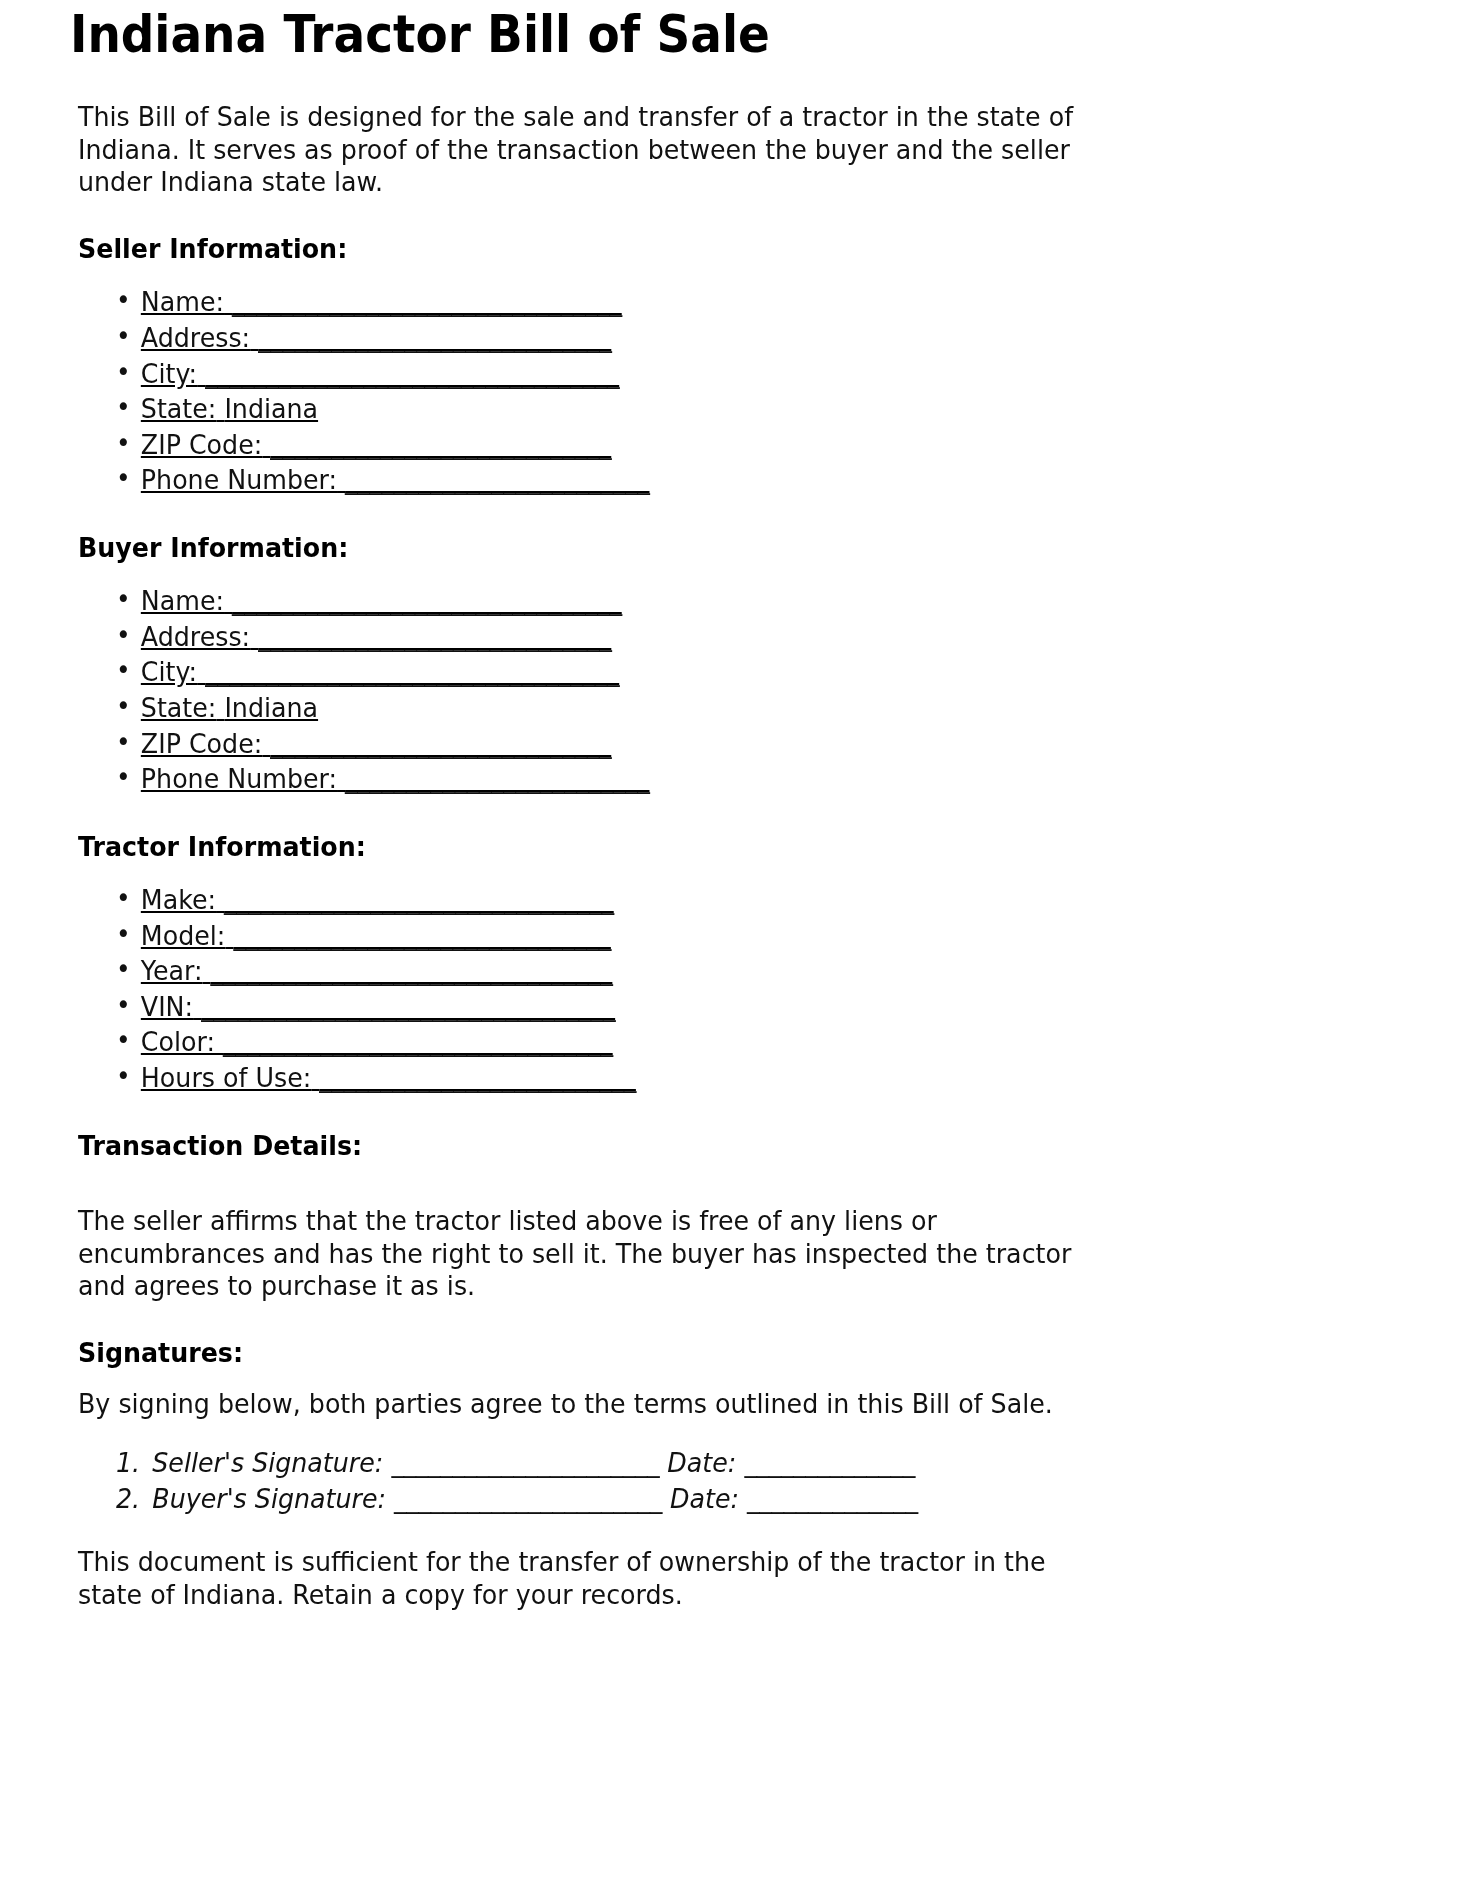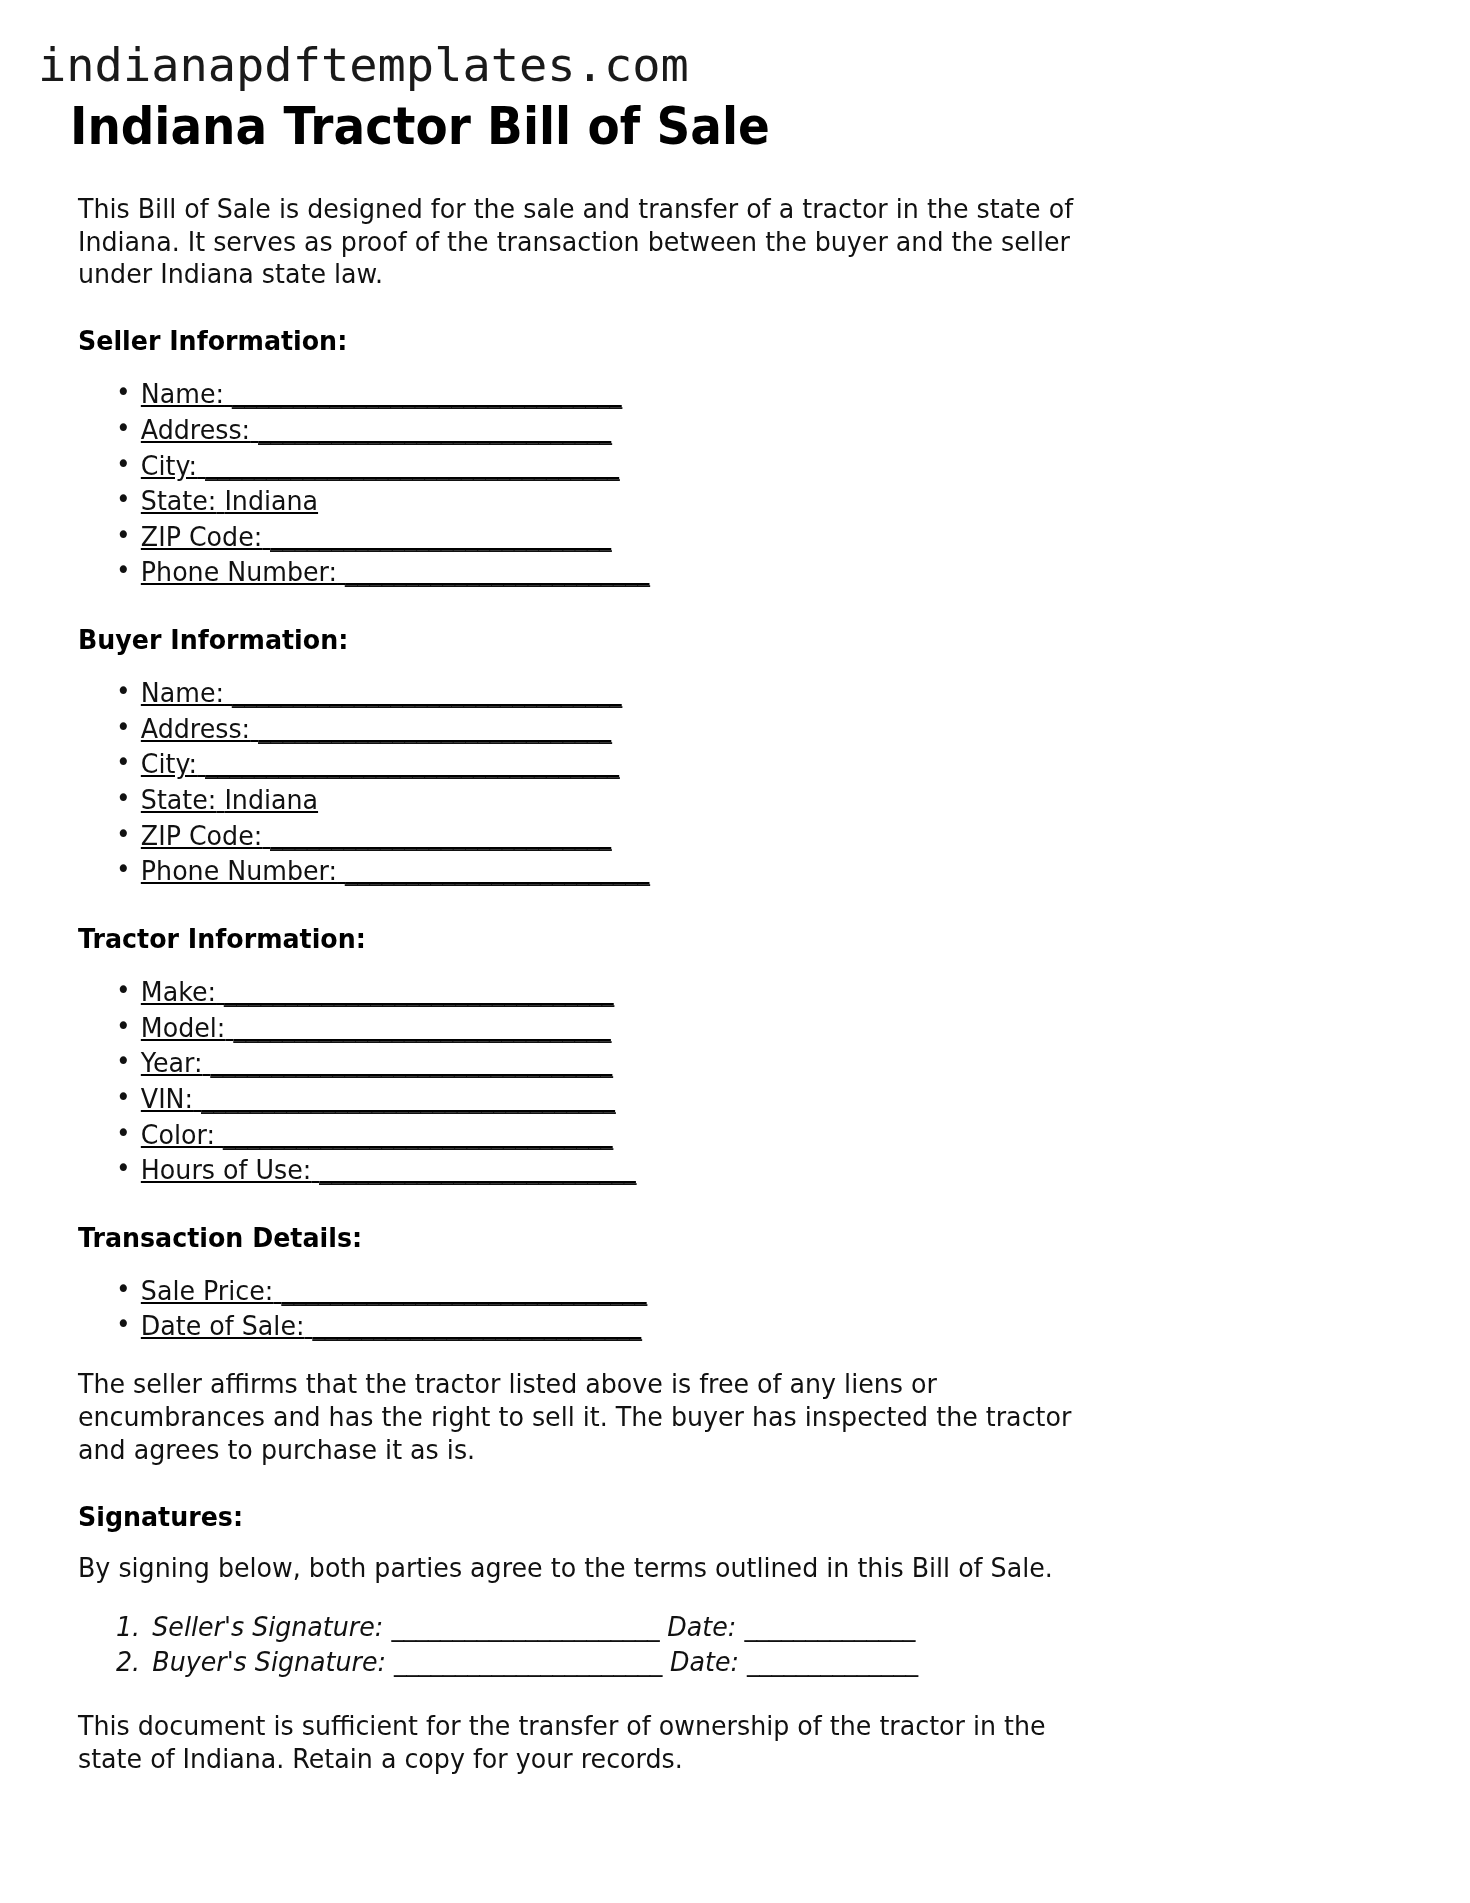--- a/index.html
+++ b/index.html
@@ -136,21 +136,20 @@
     letter-spacing: -0.5px;
   }
   .spacer-md { height: 24px; }
   .spacer-lg { height: 30px; }
 </style>
 </head>
 <body>
 
 <div class="page">
 
-  <div class="site-name">indianapdftemplates.com</div>
 
   <h1 class="doc-title">Indiana Tractor Bill of Sale</h1>
 
   <div class="content">
 
     <p class="para">This Bill of Sale is designed for the sale and transfer of a tractor in the state of Indiana. It serves as proof of the transaction between the buyer and the seller under Indiana state law.</p>
 
     <div class="section-heading">Seller Information:</div>
 
     <ul class="field-list">
@@ -179,24 +178,20 @@
       <li><span>Make:</span> <span class="blank">________________________________</span></li>
       <li><span>Model:</span> <span class="blank">_______________________________</span></li>
       <li><span>Year:</span> <span class="blank">_________________________________</span></li>
       <li><span>VIN:</span> <span class="blank">__________________________________</span></li>
       <li><span>Color:</span> <span class="blank">________________________________</span></li>
       <li><span>Hours of Use:</span> <span class="blank">__________________________</span></li>
     </ul>
 
     <div class="section-heading">Transaction Details:</div>
 
-    <ul class="field-list">
-      <li><span>Sale Price:</span> <span class="blank">______________________________</span></li>
-      <li><span>Date of Sale:</span> <span class="blank">___________________________</span></li>
-    </ul>
 
     <div class="spacer-md"></div>
 
     <p class="para">The seller affirms that the tractor listed above is free of any liens or encumbrances and has the right to sell it. The buyer has inspected the tractor and agrees to purchase it as is.</p>
 
     <div class="section-heading">Signatures:</div>
 
     <p class="para">By signing below, both parties agree to the terms outlined in this Bill of Sale.</p>
 
     <div class="spacer-md"></div>

